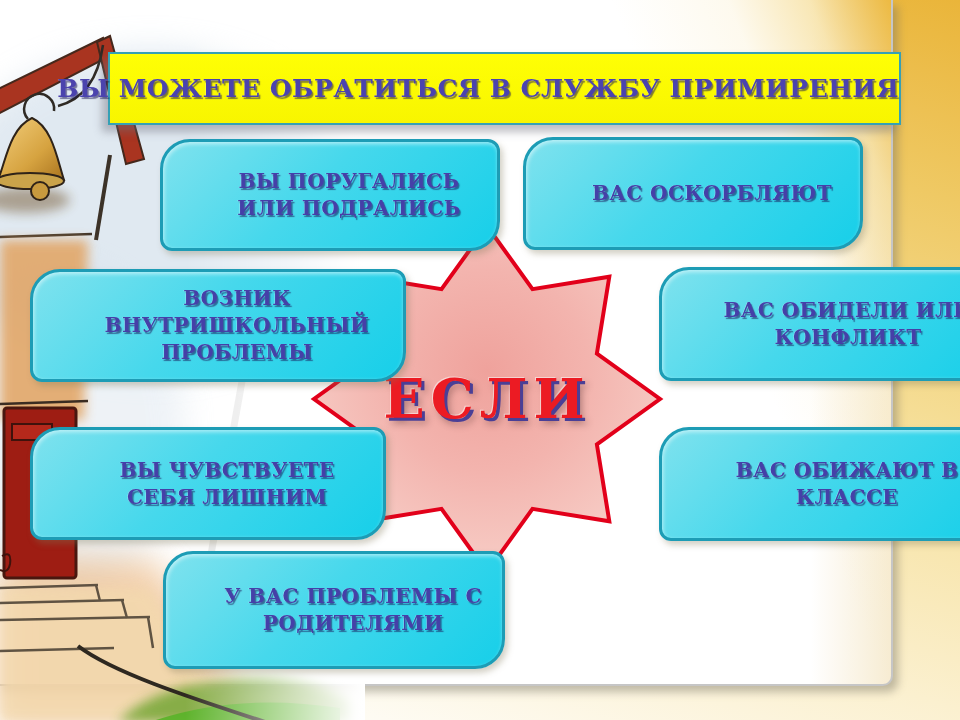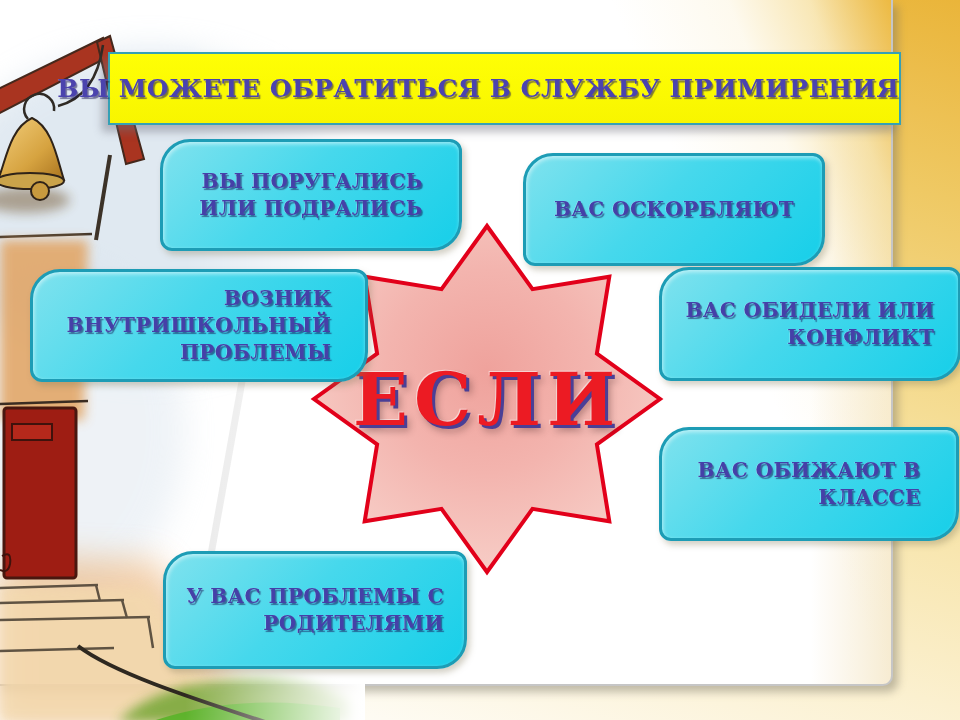--- a/index.html
+++ b/index.html
@@ -33,31 +33,32 @@
   .title-banner .txt{
     font-size:25px;font-weight:bold;letter-spacing:.5px;
     color:#4b43ae;
     text-shadow:1.5px 1.5px 1px rgba(25,20,85,.55), -0.5px -0.5px 0 rgba(255,255,255,.35);
     white-space:nowrap;
   }
   .star-wrap{position:absolute;left:307px;top:219px;width:360px;height:360px;z-index:3;}
   .star-label{
     position:absolute;left:307px;top:219px;width:360px;height:360px;z-index:4;
     display:flex;align-items:center;justify-content:center;
-    font-size:72px;font-weight:bold;letter-spacing:6px;color:#ec1b23;
+    font-size:54px;font-weight:bold;letter-spacing:6px;color:#ec1b23;
     text-shadow:3px 3px 0 #4a3f96, 5px 6px 7px rgba(60,30,30,.35), -1px -1px 0 rgba(255,255,255,.5);
   }
   .cond-box{
     position:absolute;z-index:6;
     background:linear-gradient(135deg,#7fe2ee 0%,#46d8ec 45%,#17cfe9 100%);
     border:3px solid #1d9cb5;
     border-radius:30px 12px 30px 12px;
     box-shadow:3px 4px 6px rgba(130,120,90,.35), inset 1px 2px 4px rgba(255,255,255,.55);
     display:flex;align-items:center;justify-content:center;
-    text-align:right;
+    text-align:center;
+    padding-left:38px;
   }
   .cond-box .txt{
     font-size:20px;font-weight:bold;line-height:1.35;letter-spacing:.5px;
     color:#4540a8;white-space:pre-line;
     text-shadow:1.5px 1.5px 1px rgba(25,20,85,.55), -0.5px -0.5px 0 rgba(255,255,255,.4);
     padding:4px 10px;
   }
 </style>
 </head>
 <body>
@@ -161,35 +162,39 @@
     </defs>
     <polygon points="180,7 225.5,70.1 302.3,57.7 289.9,134.5 353,180 289.9,225.5 302.3,302.3 225.5,289.9 180,353 134.5,289.9 57.7,302.3 70.1,225.5 7,180 70.1,134.5 57.7,57.7 134.5,70.1" fill="url(#starGrad)" stroke="#e2001a" stroke-width="4" stroke-linejoin="miter"></polygon>
   </svg>
   <div class="star-label">ЕСЛИ</div>
 
   <div class="cond-box" style="left:160px;top:139px;width:296px;height:106px;">
     <span class="txt">ВЫ ПОРУГАЛИСЬ
 ИЛИ ПОДРАЛИСЬ</span>
   </div>
 
-  <div class="cond-box" style="left:523px;top:137px;width:296px;height:107px;margin-top:16px;">
+  <div class="cond-box" style="left:523px;top:137px;width:296px;height:107px;">
     <span class="txt">ВАС ОСКОРБЛЯЮТ</span>
   </div>
 
   <div class="cond-box" style="left:30px;top:269px;width:332px;height:107px;">
     <span class="txt">ВОЗНИК
 ВНУТРИШКОЛЬНЫЙ
 ПРОБЛЕМЫ</span>
   </div>
 
   <div class="cond-box" style="left:659px;top:267px;width:296px;height:108px;">
     <span class="txt">ВАС ОБИДЕЛИ ИЛИ
 КОНФЛИКТ</span>
   </div>
 
+  <div class="cond-box" style="left:30px;top:427px;width:312px;height:107px;">
+    <span class="txt">ВЫ ЧУВСТВУЕТЕ
+СЕБЯ ЛИШНИМ</span>
+  </div>
 
   <div class="cond-box" style="left:163px;top:551px;width:298px;height:112px;">
     <span class="txt">У ВАС ПРОБЛЕМЫ С
 РОДИТЕЛЯМИ</span>
   </div>
 
   <div class="cond-box" style="left:659px;top:427px;width:294px;height:108px;">
     <span class="txt">ВАС ОБИЖАЮТ В
 КЛАССЕ</span>
   </div>

